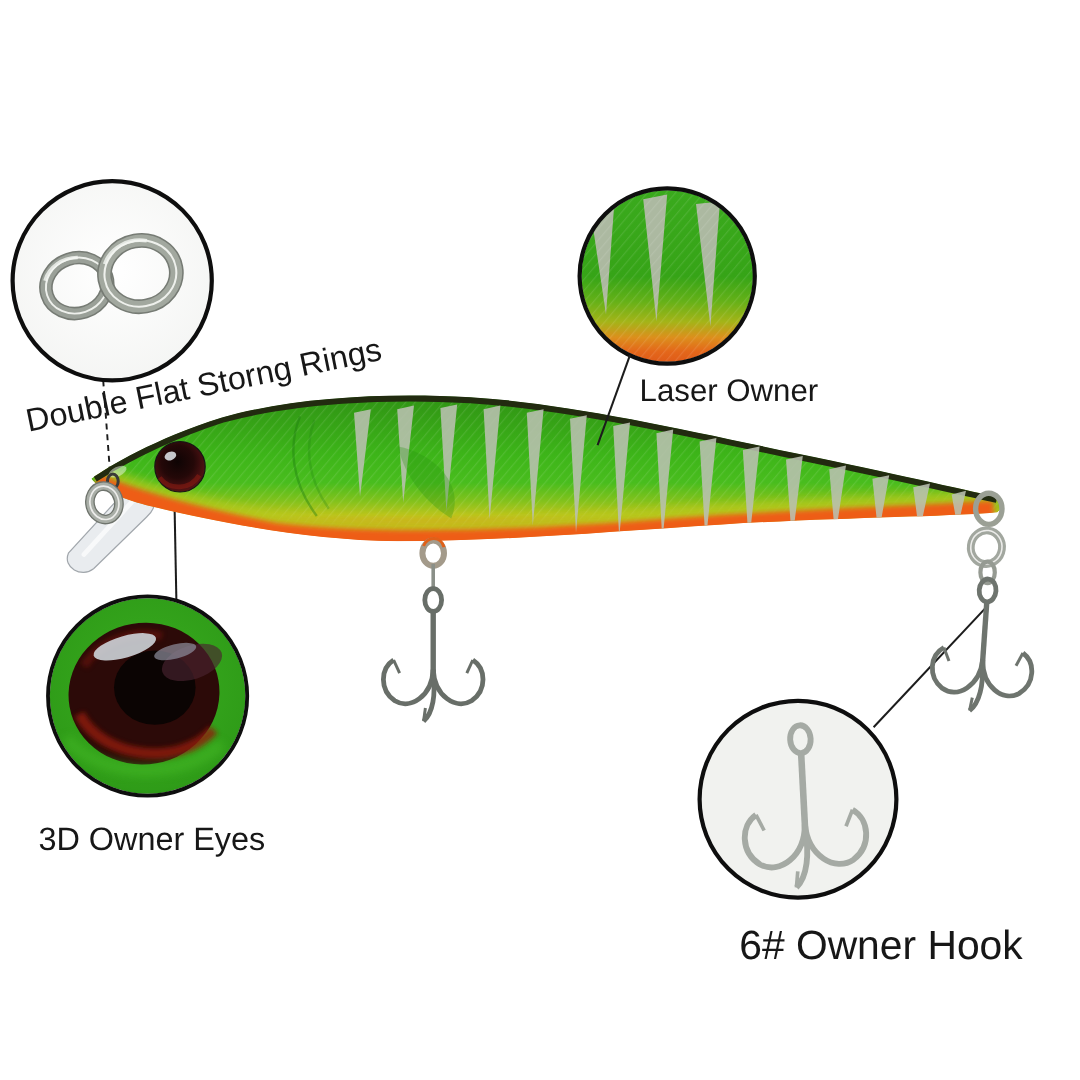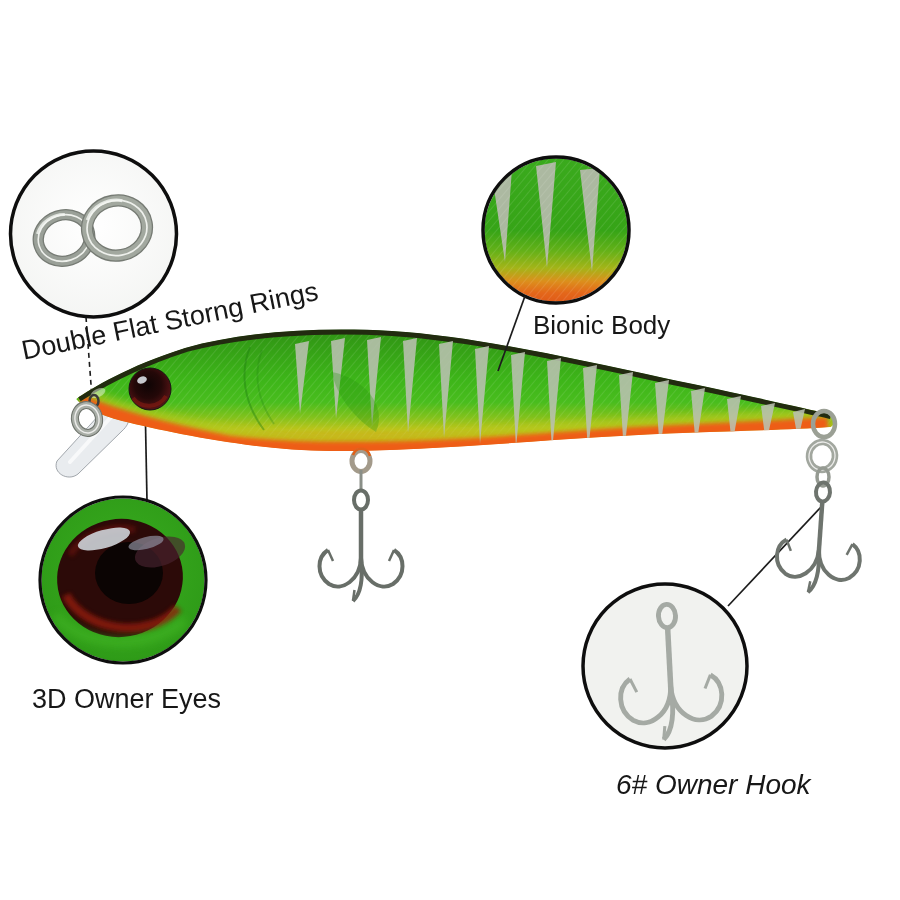--- a/index.html
+++ b/index.html
@@ -9,21 +9,21 @@
     font-family:"Liberation Sans",sans-serif;
   }
   .stage svg{position:absolute;left:0;top:0;}
   .label{
     position:absolute;color:var(--label-text,#171717);
     white-space:nowrap;line-height:1.12;letter-spacing:0px;
   }
   .label-rings{left:22px;top:336px;font-size:27px;transform:rotate(-11.5deg);transform-origin:0 50%;}
   .label-laser{left:533px;top:311px;font-size:26px;}
   .label-eyes{left:32px;top:684px;font-size:27px;}
-  .label-hook{left:616px;top:769px;font-size:28px;font-style:italic;}
+  .label-hook{left:616px;top:769px;font-size:34px;}
 </style>
 </head>
 <body>
 
 <div class="stage">
 
 <svg width="900" height="900" viewBox="0 0 900 900">
   <defs>
     <linearGradient id="gBody" x1="0" y1="328" x2="0" y2="456" gradientUnits="userSpaceOnUse">
       <stop offset="0" stop-color="#2f9214"></stop>
@@ -198,17 +198,17 @@
   <g>
     <g clip-path="url(#cpHook)">
       <circle cx="665" cy="666" r="81" fill="#f1f2ef"></circle>
       <use href="#treble" transform="translate(667,616) scale(1.22) rotate(-3)" style="color:#a5aaa4"></use>
     </g>
     <circle cx="665" cy="666" r="82" fill="none" stroke="var(--callout-border,#0e0e0e)" stroke-width="3.5"></circle>
   </g>
 </svg>
 
 <div class="label label-rings">Double Flat Storng Rings</div>
-<div class="label label-laser">Bionic Body</div>
+<div class="label label-laser">Laser Owner</div>
 <div class="label label-eyes">3D Owner Eyes</div>
 <div class="label label-hook">6# Owner Hook</div>
 
 </div>
 
 </body></html>

